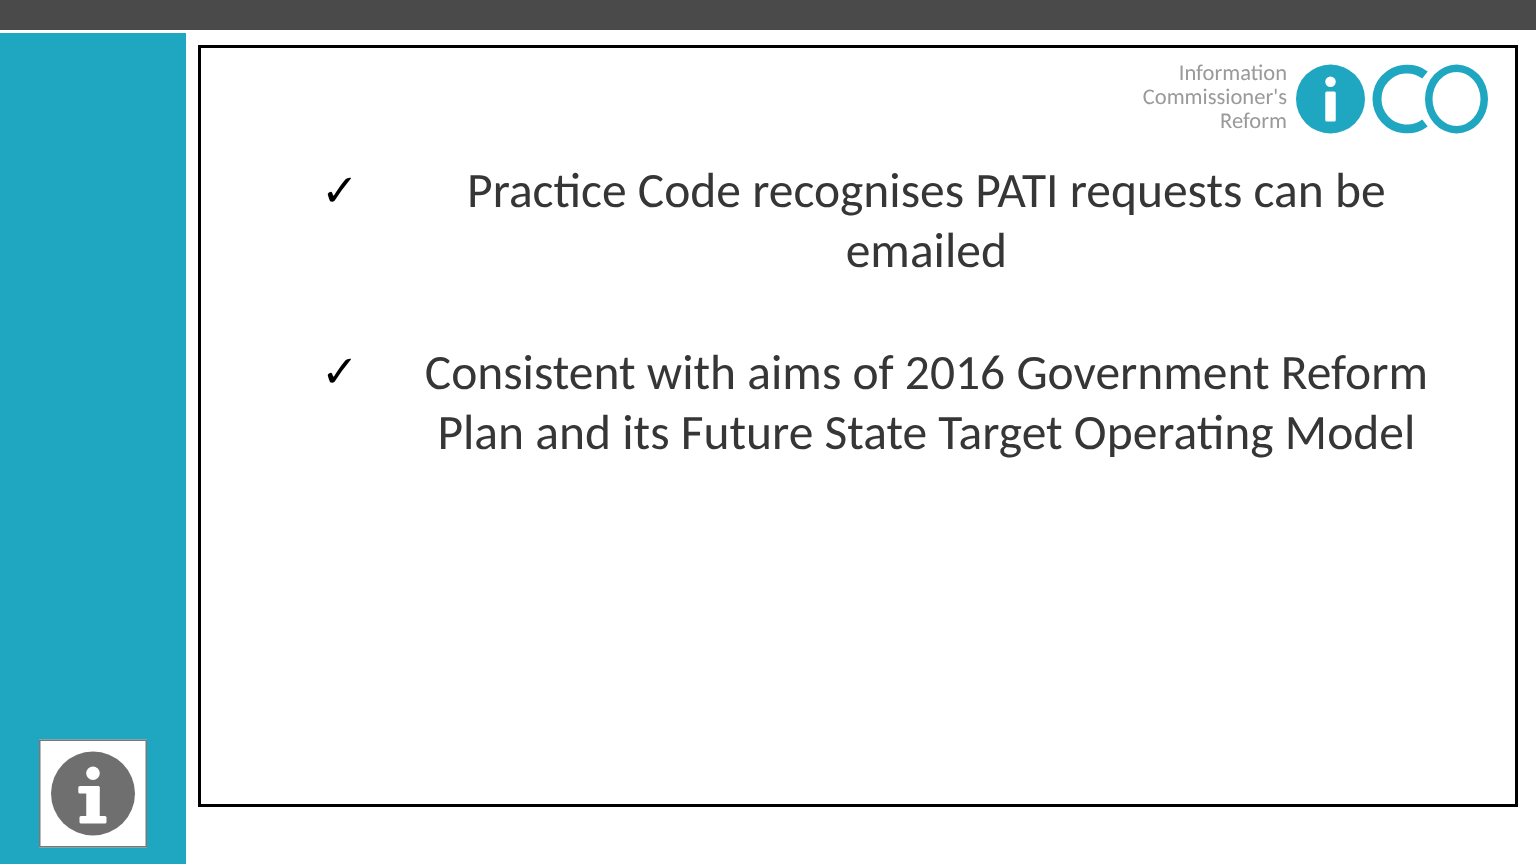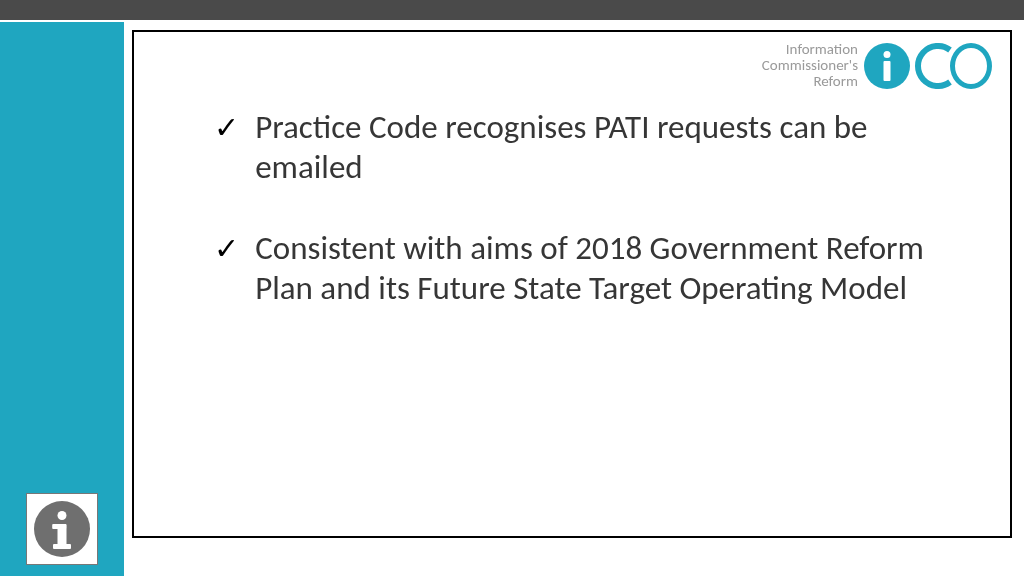--- a/index.html
+++ b/index.html
@@ -130,21 +130,21 @@
     display: flex;
     margin-bottom: 42px;
   }
 
   .check {
     color: #000;
     font-size: 30px;
     margin-right: 16px;
     margin-top: 2px;
   }
-  .bullet-text { flex: 1; }
+  .bullet-text { flex: 1; text-align: center; }
 
   .info-square {
     position: absolute;
     left: 26px;
     bottom: 11px;
     width: 72px;
     height: 72px;
     background: #fff;
     border: 1px solid #777;
     display: flex;
@@ -230,21 +230,21 @@
       </div>
     </div>
 
     <div class="bullets">
       <div class="bullet">
         <span class="check">✓</span>
         <span class="bullet-text">Practice Code recognises PATI requests can be emailed</span>
       </div>
       <div class="bullet">
         <span class="check">✓</span>
-        <span class="bullet-text">Consistent with aims of 2018 Government Reform Plan and its Future State Target Operating Model</span>
+        <span class="bullet-text">Consistent with aims of 2016 Government Reform Plan and its Future State Target Operating Model</span>
       </div>
     </div>
 
   </div>
 
   <div class="info-square">
     <div class="info-circle">
       <div class="dot"></div>
       <div class="cap"></div>
       <div class="stem"></div>

